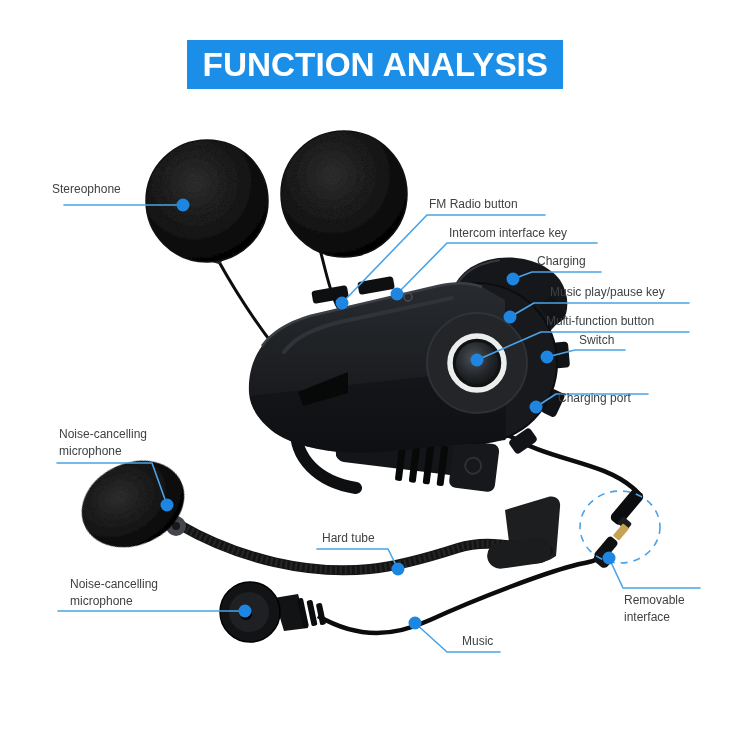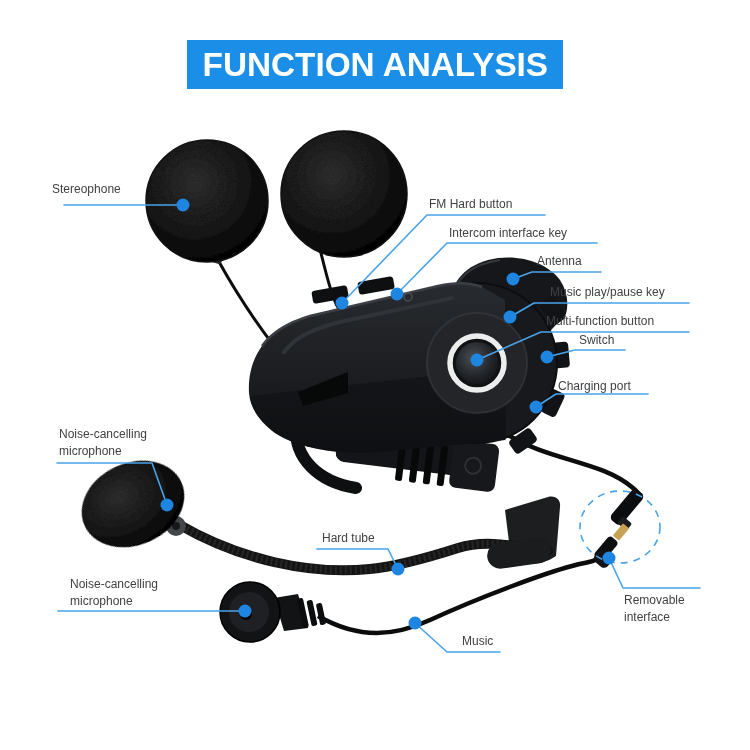--- a/index.html
+++ b/index.html
@@ -167,27 +167,27 @@
     <circle class="dot" cx="415" cy="623" r="6.5"></circle>
     <circle class="dot" cx="609" cy="558" r="6.5"></circle>
   </g>
 </svg>
 
 <div class="banner">
   <span>FUNCTION ANALYSIS</span>
 </div>
 
 <div class="lbl" style="left:52px;top:181px">Stereophone</div>
-<div class="lbl" style="left:429px;top:196px">FM Hard button</div>
+<div class="lbl" style="left:429px;top:196px">FM Radio button</div>
 <div class="lbl" style="left:449px;top:225px">Intercom interface key</div>
-<div class="lbl" style="left:537px;top:253px">Antenna</div>
+<div class="lbl" style="left:537px;top:253px">Charging</div>
 <div class="lbl" style="left:550px;top:284px">Music play/pause key</div>
 <div class="lbl" style="left:546px;top:313px">Multi-function button</div>
 <div class="lbl" style="left:579px;top:332px">Switch</div>
-<div class="lbl" style="left:558px;top:378px">Charging port</div>
+<div class="lbl" style="left:558px;top:390px">Charging port</div>
 <div class="lbl" style="left:59px;top:426px">
   <div>Noise-cancelling</div>
   <div>microphone</div>
 </div>
 <div class="lbl" style="left:70px;top:576px">
   <div>Noise-cancelling</div>
   <div>microphone</div>
 </div>
 <div class="lbl" style="left:322px;top:530px">Hard tube</div>
 <div class="lbl" style="left:462px;top:633px">Music</div>

